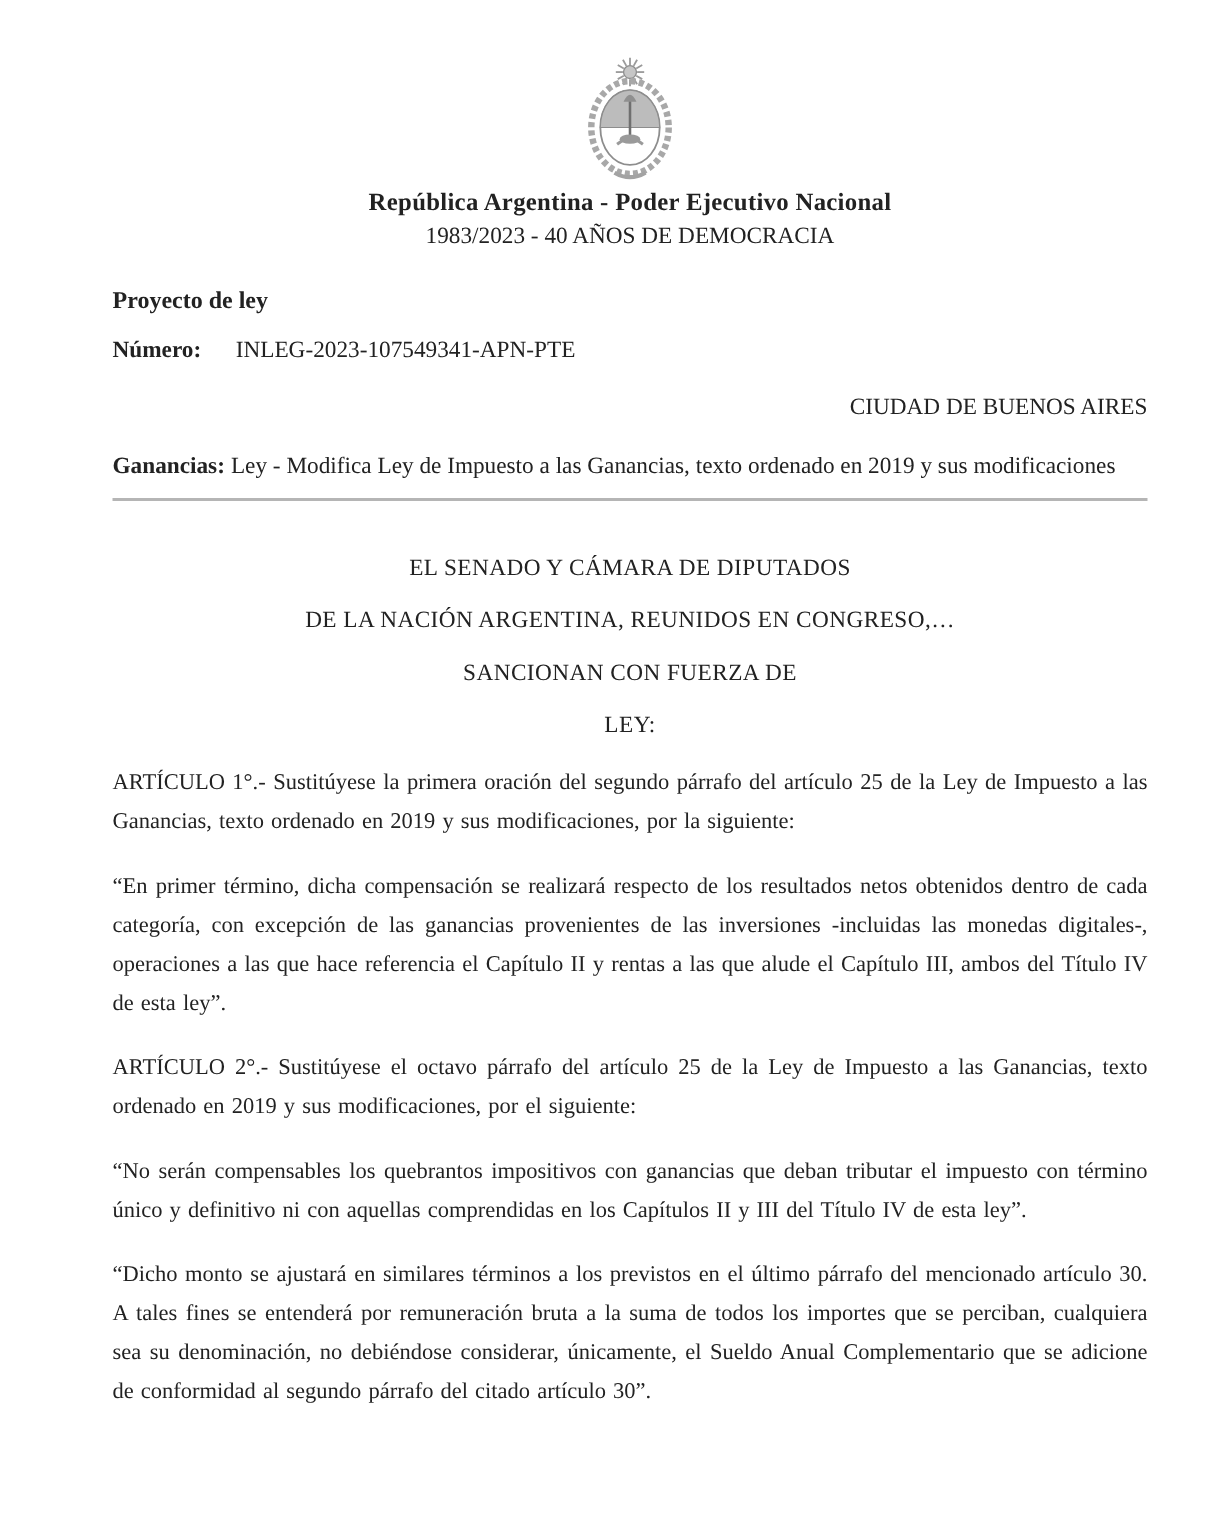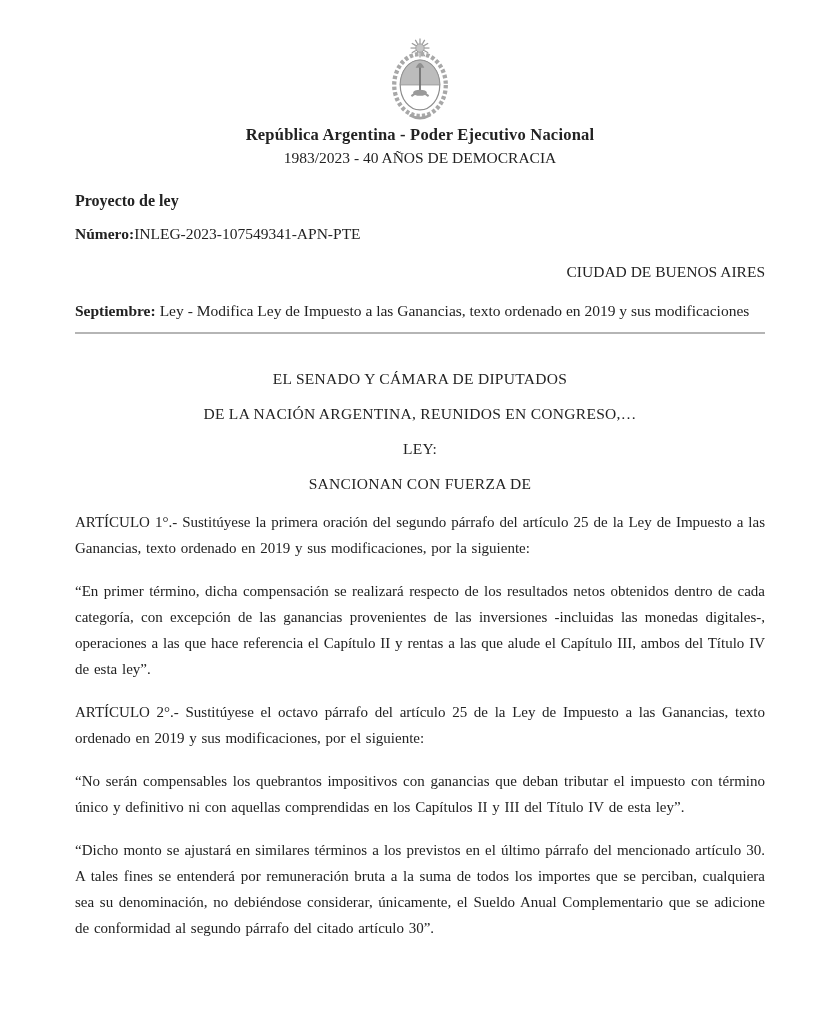--- a/index.html
+++ b/index.html
@@ -44,21 +44,21 @@
     font-size: 16px;
     margin-top: 23px;
     line-height: 20px;
   }
   .number-line {
     font-size: 15.5px;
     margin-top: 13px;
     line-height: 20px;
   }
   .number-line .label { font-weight: bold; }
-  .number-line .value { margin-left: 0; }
+  .number-line .value { margin-left: 23px; }
   .city-date {
     text-align: right;
     font-size: 15.5px;
     margin-top: 15px;
     line-height: 25px;
   }
   .reference-line {
     font-size: 15.5px;
     margin-top: 16px;
     line-height: 21px;
@@ -140,30 +140,30 @@
 
     <div class="number-line">
       <span class="label">Número:</span><span class="value">INLEG-2023-107549341-APN-PTE</span>
     </div>
 
     <div class="city-date">
       <div>CIUDAD DE BUENOS AIRES</div>
     </div>
 
     <div class="reference-line">
-      <span class="label">Septiembre:</span><span class="value">Ley - Modifica Ley de Impuesto a las Ganancias, texto ordenado en 2019 y sus modificaciones</span>
+      <span class="label">Ganancias:</span><span class="value">Ley - Modifica Ley de Impuesto a las Ganancias, texto ordenado en 2019 y sus modificaciones</span>
     </div>
 
     <div class="divider"></div>
 
     <div class="preamble">
       <div class="preamble-line">EL SENADO Y CÁMARA DE DIPUTADOS</div>
       <div class="preamble-line">DE LA NACIÓN ARGENTINA, REUNIDOS EN CONGRESO,…</div>
+      <div class="preamble-line">SANCIONAN CON FUERZA DE</div>
       <div class="preamble-line">LEY:</div>
-      <div class="preamble-line">SANCIONAN CON FUERZA DE</div>
     </div>
 
     <div class="articles">
 
       <p class="para">
         <span>ARTÍCULO 1°.-</span>
         <span>Sustitúyese la primera oración del segundo párrafo del artículo 25 de la Ley de Impuesto a las Ganancias, texto ordenado en 2019 y sus modificaciones, por la siguiente:</span>
       </p>
       <p class="para">“En primer término, dicha compensación se realizará respecto de los resultados netos obtenidos dentro de cada categoría, con excepción de las ganancias provenientes de las inversiones -incluidas las monedas digitales-, operaciones a las que hace referencia el Capítulo II y rentas a las que alude el Capítulo III, ambos del Título IV de esta ley”.</p>
 

